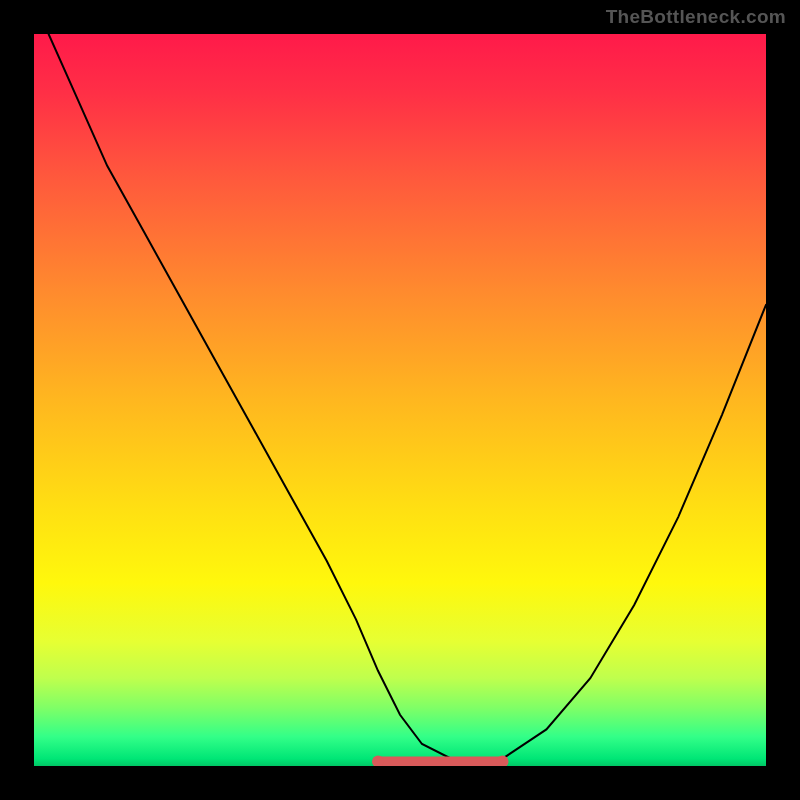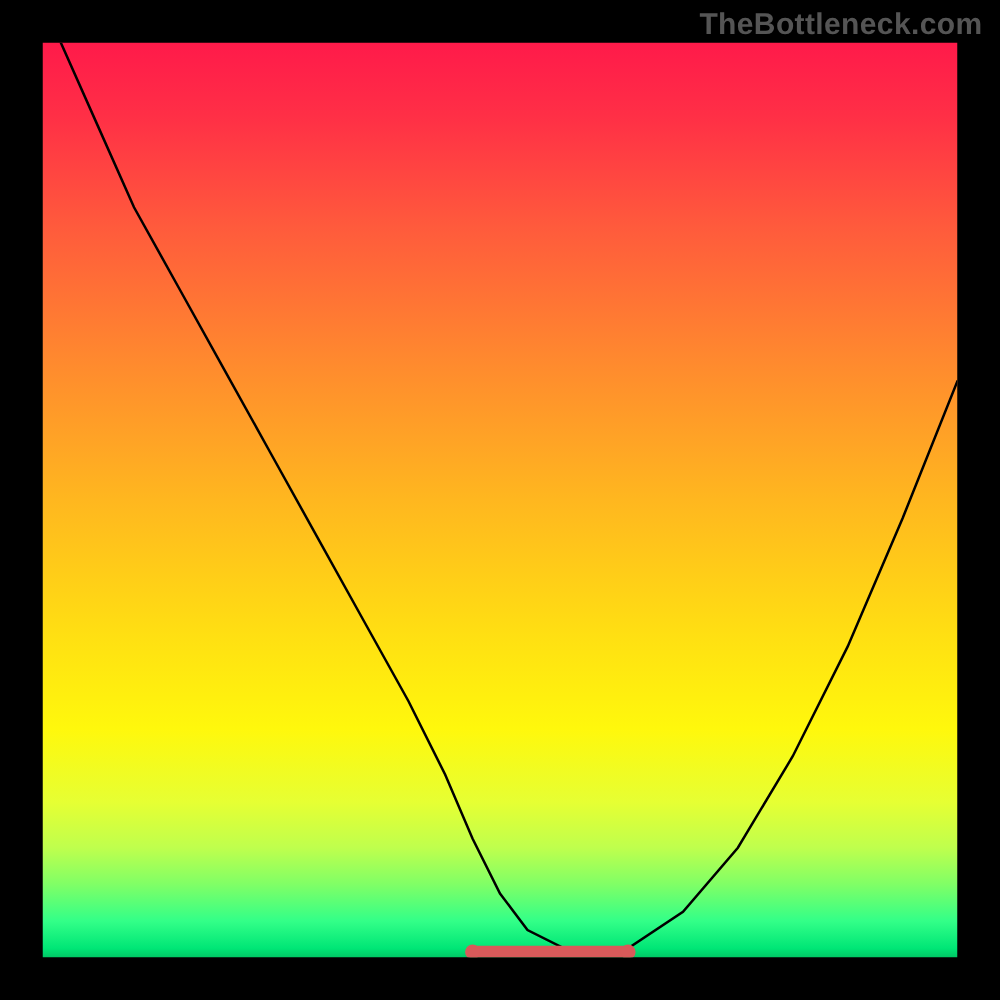--- a/index.html
+++ b/index.html
@@ -14,21 +14,21 @@
   .frame {
     position: absolute;
     inset: 0;
     background: #000;
   }
   .watermark {
     position: absolute;
     top: 6px;
     right: 14px;
     color: #555;
-    font-size: 24px;
+    font-size: 19px;
     font-weight: 600;
     letter-spacing: 0.3px;
     z-index: 5;
     text-align: right;
   }
   .plot {
     position: absolute;
     left: 34px;
     top: 34px;
     width: 732px;

